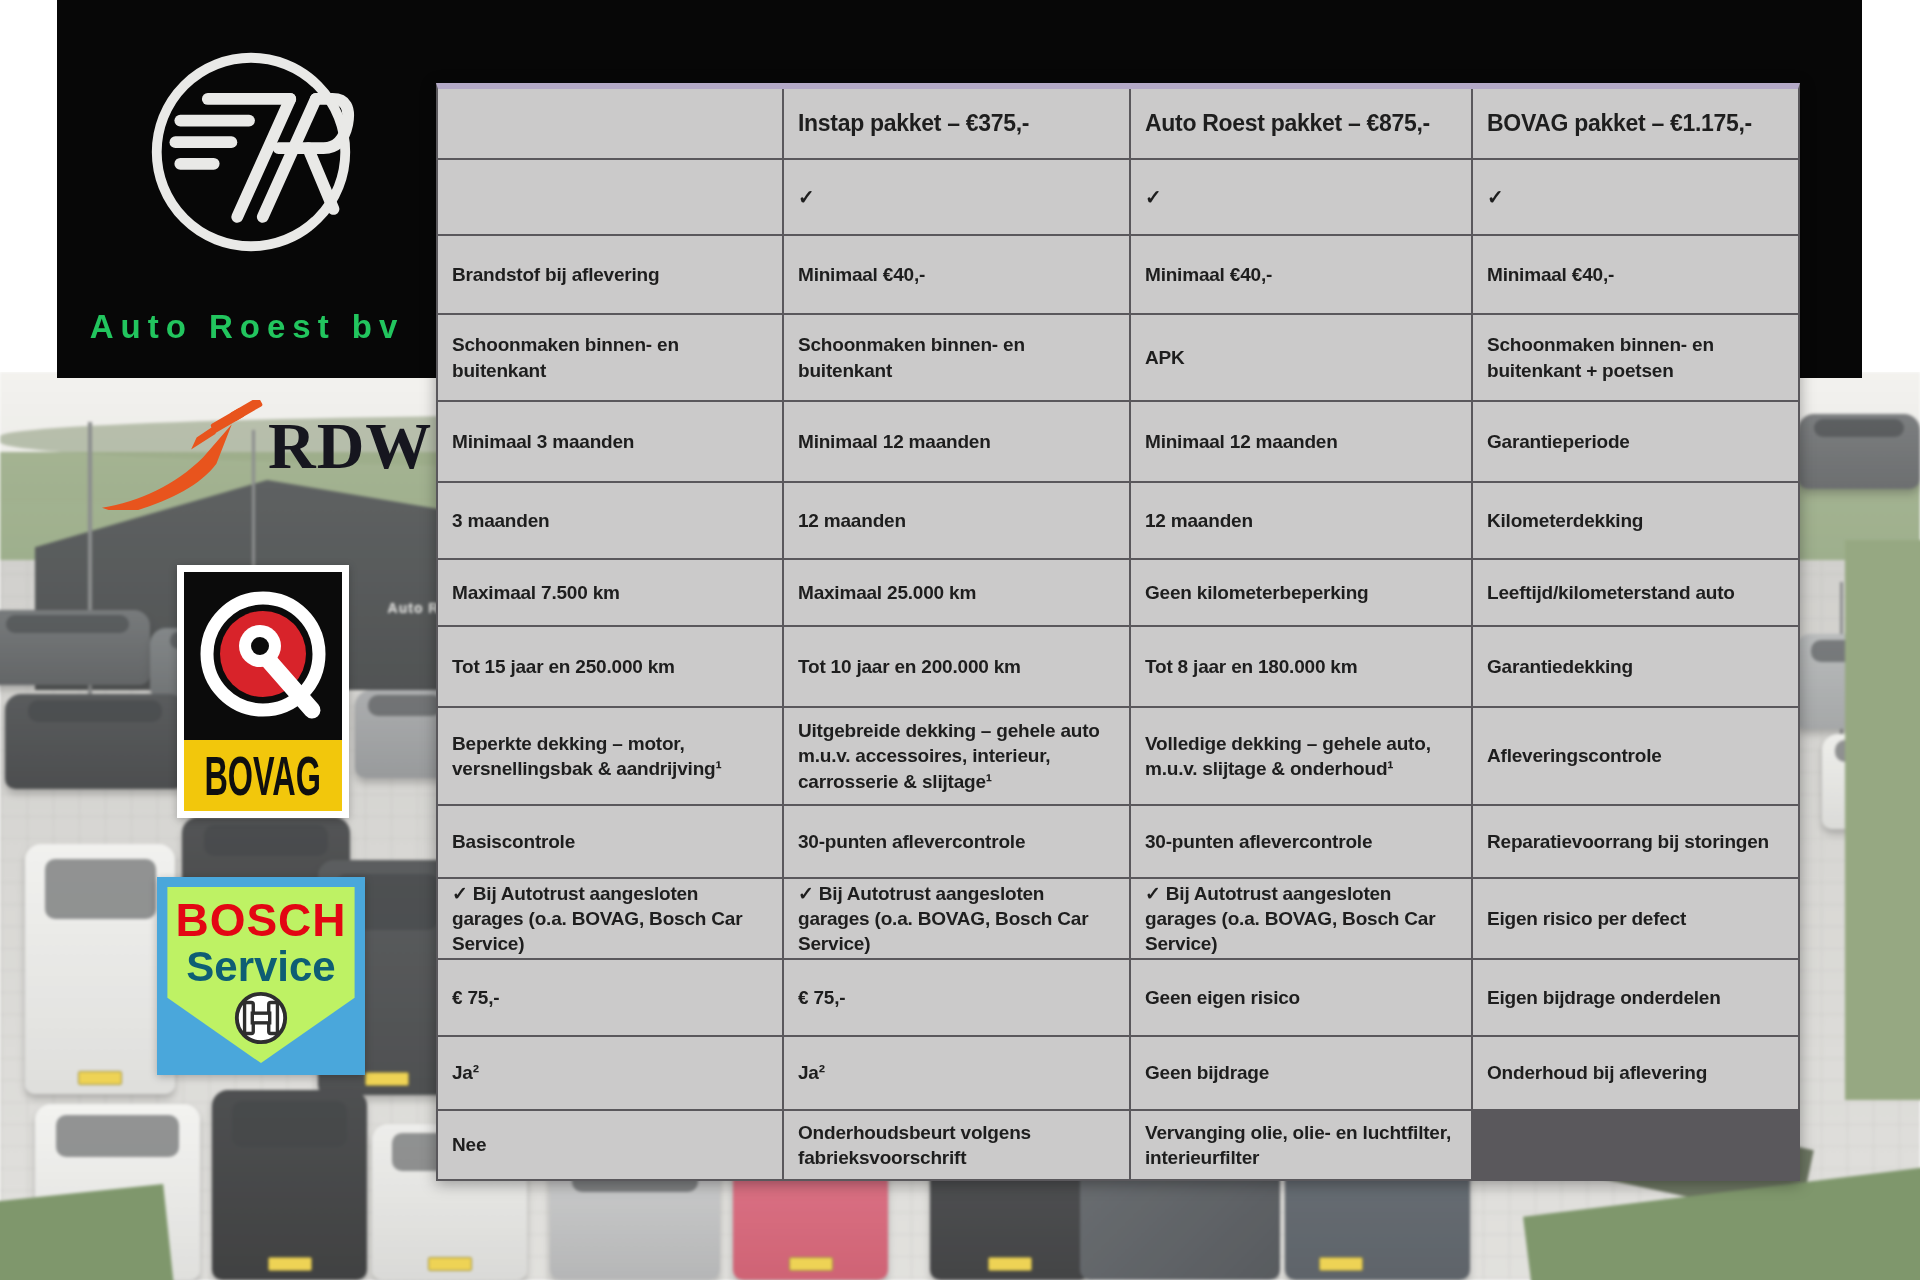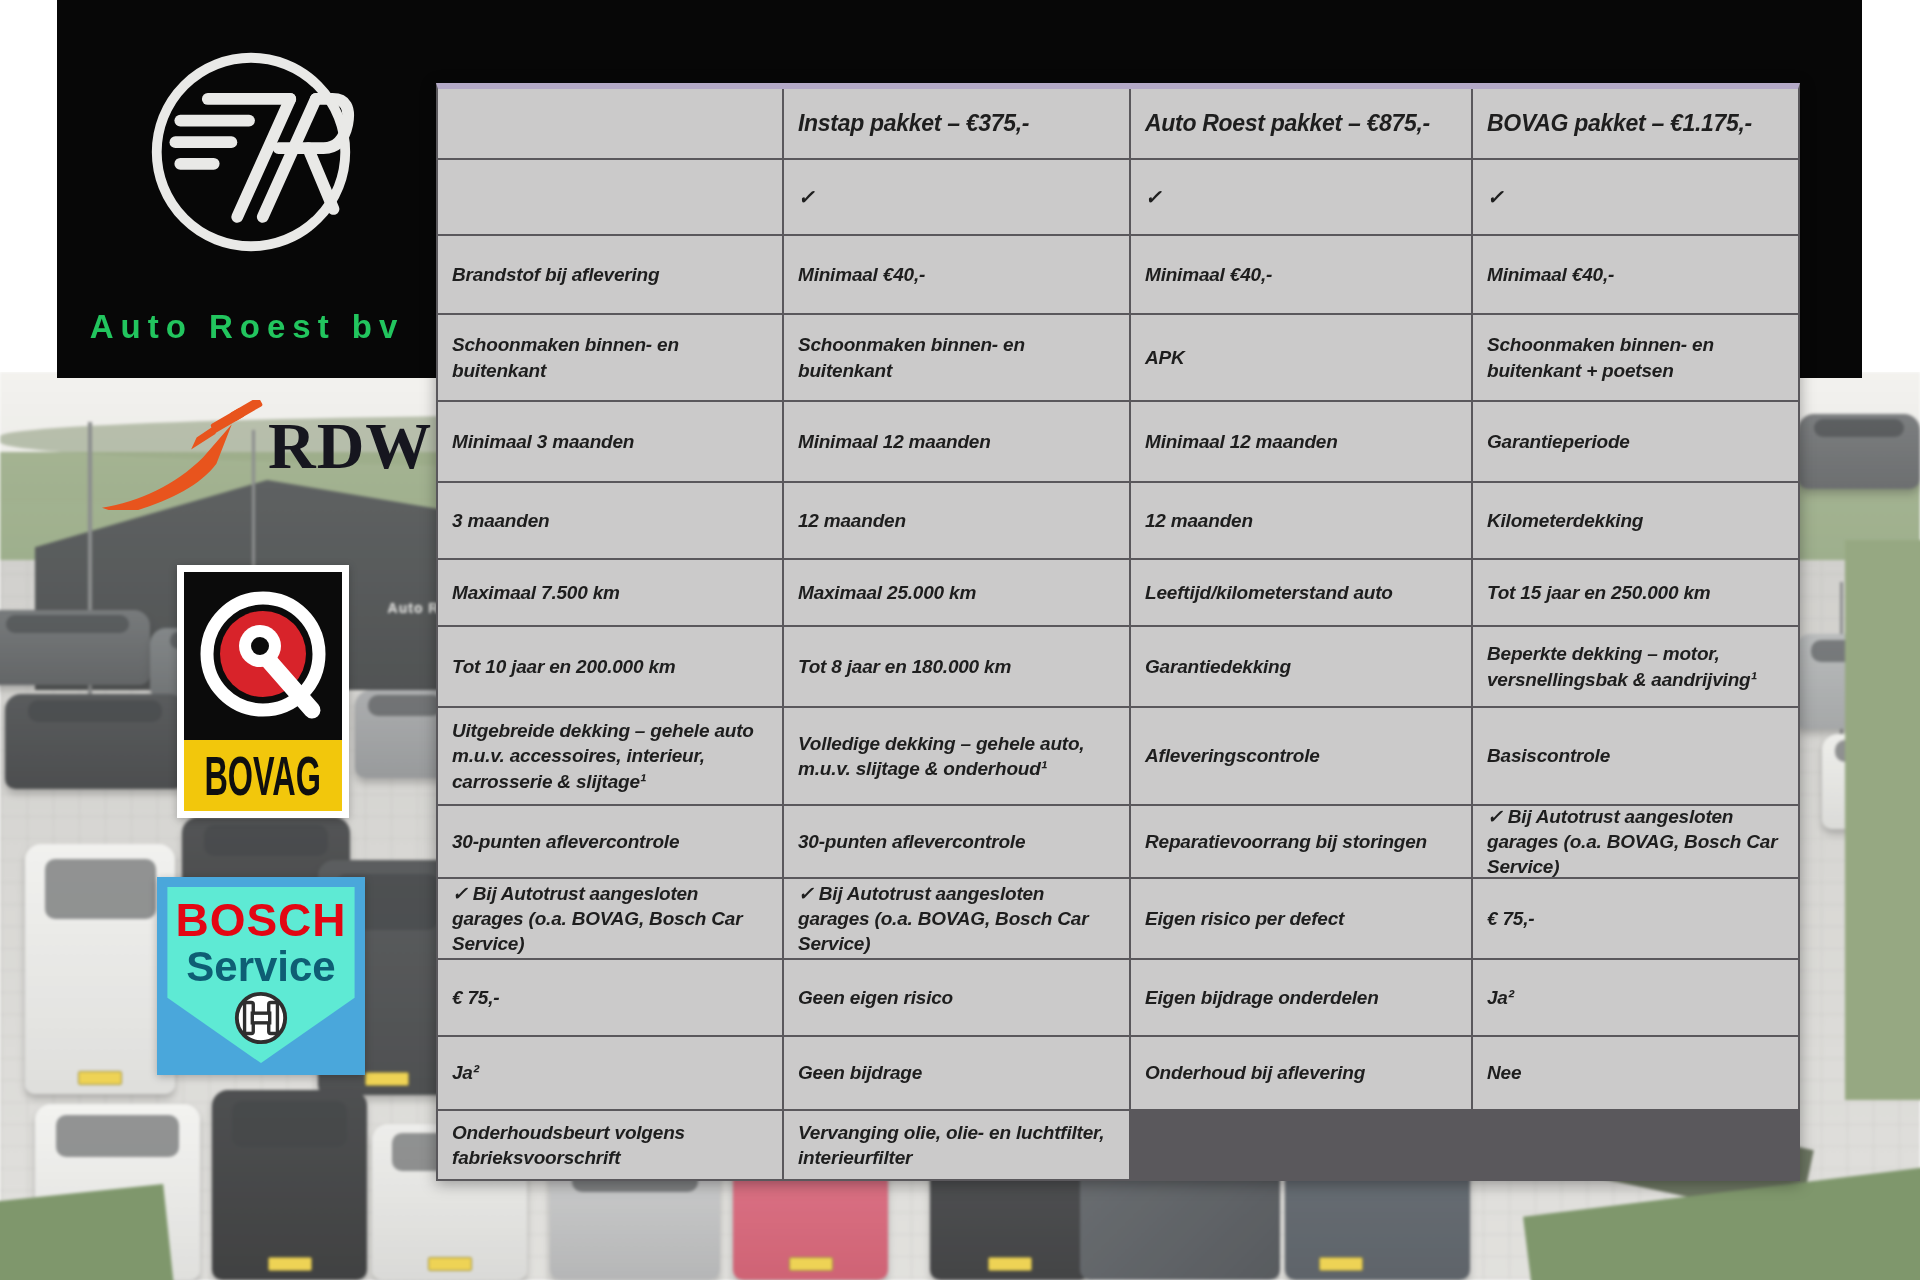--- a/index.html
+++ b/index.html
@@ -35,21 +35,21 @@
   
   .rdw{position:absolute;left:100px;top:400px;width:320px;height:110px;}
   .rdw-text{position:absolute;left:168px;top:8px;font-family:"Liberation Serif",serif;font-weight:bold;
             font-size:66px;color:#16161f;letter-spacing:1px;}
   .bovag{position:absolute;left:177px;top:565px;width:172px;height:253px;background:#ffffff;padding:0;box-shadow:0 2px 8px rgba(0,0,0,.25);}
   .bovag-top{position:absolute;left:7px;top:7px;width:158px;height:168px;background:#0b0b0b;}
   .bovag-bottom{position:absolute;left:7px;top:175px;width:158px;height:71px;background:var(--bovag-yellow);
                 display:flex;align-items:center;justify-content:center;overflow:hidden;}
   .bovag-word{font-size:36px;font-weight:bold;color:#0f0f0f;letter-spacing:0;transform:scale(.9,1.55);transform-origin:center;}
   .bosch{position:absolute;left:157px;top:877px;width:208px;height:198px;background:var(--bosch-blue);box-shadow:0 2px 8px rgba(0,0,0,.25);}
-  .bosch-shield{position:absolute;left:0;top:0;width:208px;height:198px;background:#5eead4;
+  .bosch-shield{position:absolute;left:0;top:0;width:208px;height:198px;background:#bef264;
                 clip-path:polygon(5% 5%,95% 5%,95% 61%,50% 94%,5% 61%);
                 display:flex;flex-direction:column;align-items:center;}
   .bosch-word{margin-top:16px;font-size:46px;font-weight:800;color:var(--bosch-red);letter-spacing:1px;}
   .bosch-service{margin-top:-4px;font-size:42px;font-weight:bold;color:var(--bosch-teal);}
   .bosch-armature{margin-top:-2px;}
 
   
   .pkg-table{position:absolute;left:436px;top:83px;width:1364px;box-sizing:border-box;
              display:grid;grid-template-columns:344px 345px 340px 325px;gap:2px;
              background:var(--grid-line);border:2px solid var(--grid-line);border-top:6px solid var(--top-border);
@@ -178,21 +178,21 @@
         <circle cx="30" cy="30" r="25" fill="#ffffff" stroke="#2e2e2e" stroke-width="4"></circle>
         <g fill="#ffffff" stroke="#2e2e2e" stroke-width="3.5">
           <rect x="13" y="14" width="9" height="32" rx="2"></rect>
           <rect x="38" y="14" width="9" height="32" rx="2"></rect>
           <rect x="21" y="25" width="18" height="10"></rect>
         </g>
       </svg>
     </div>
   </div>
 
-  <div class="pkg-table" style="grid-template-rows: 69px 74px 77px 85px 79px 75px 65px 79px 96px 71px 79px 75px 72px 68px; font-style: italic;">
+  <div class="pkg-table" style="grid-template-rows: 69px 74px 77px 85px 79px 75px 65px 79px 96px 71px 79px 75px 72px 68px;">
       <div class="cell h"></div>
       <div class="cell h">Instap pakket – €375,-</div>
       <div class="cell h">Auto Roest pakket – €875,-</div>
       <div class="cell h">BOVAG pakket – €1.175,-</div>
       <div class="cell "></div>
       <div class="cell chk">✓</div>
       <div class="cell chk">✓</div>
       <div class="cell chk">✓</div>
       <div class="cell lab">Brandstof bij aflevering</div>
       <div class="cell val">Minimaal €40,-</div>
@@ -205,20 +205,21 @@
       <div class="cell val">Minimaal 3 maanden</div>
       <div class="cell val">Minimaal 12 maanden</div>
       <div class="cell val">Minimaal 12 maanden</div>
       <div class="cell lab">Garantieperiode</div>
       <div class="cell val">3 maanden</div>
       <div class="cell val">12 maanden</div>
       <div class="cell val">12 maanden</div>
       <div class="cell lab">Kilometerdekking</div>
       <div class="cell val">Maximaal 7.500 km</div>
       <div class="cell val">Maximaal 25.000 km</div>
+      <div class="cell val">Geen kilometerbeperking</div>
       <div class="cell lab">Leeftijd/kilometerstand auto</div>
       <div class="cell val">Tot 15 jaar en 250.000 km</div>
       <div class="cell val">Tot 10 jaar en 200.000 km</div>
       <div class="cell val">Tot 8 jaar en 180.000 km</div>
       <div class="cell lab">Garantiedekking</div>
       <div class="cell val">Beperkte dekking – motor, versnellingsbak &amp; aandrijving¹</div>
       <div class="cell val">Uitgebreide dekking – gehele auto m.u.v. accessoires, interieur, carrosserie &amp; slijtage¹</div>
       <div class="cell val">Volledige dekking – gehele auto, m.u.v. slijtage &amp; onderhoud¹</div>
       <div class="cell lab">Afleveringscontrole</div>
       <div class="cell val">Basiscontrole</div>

